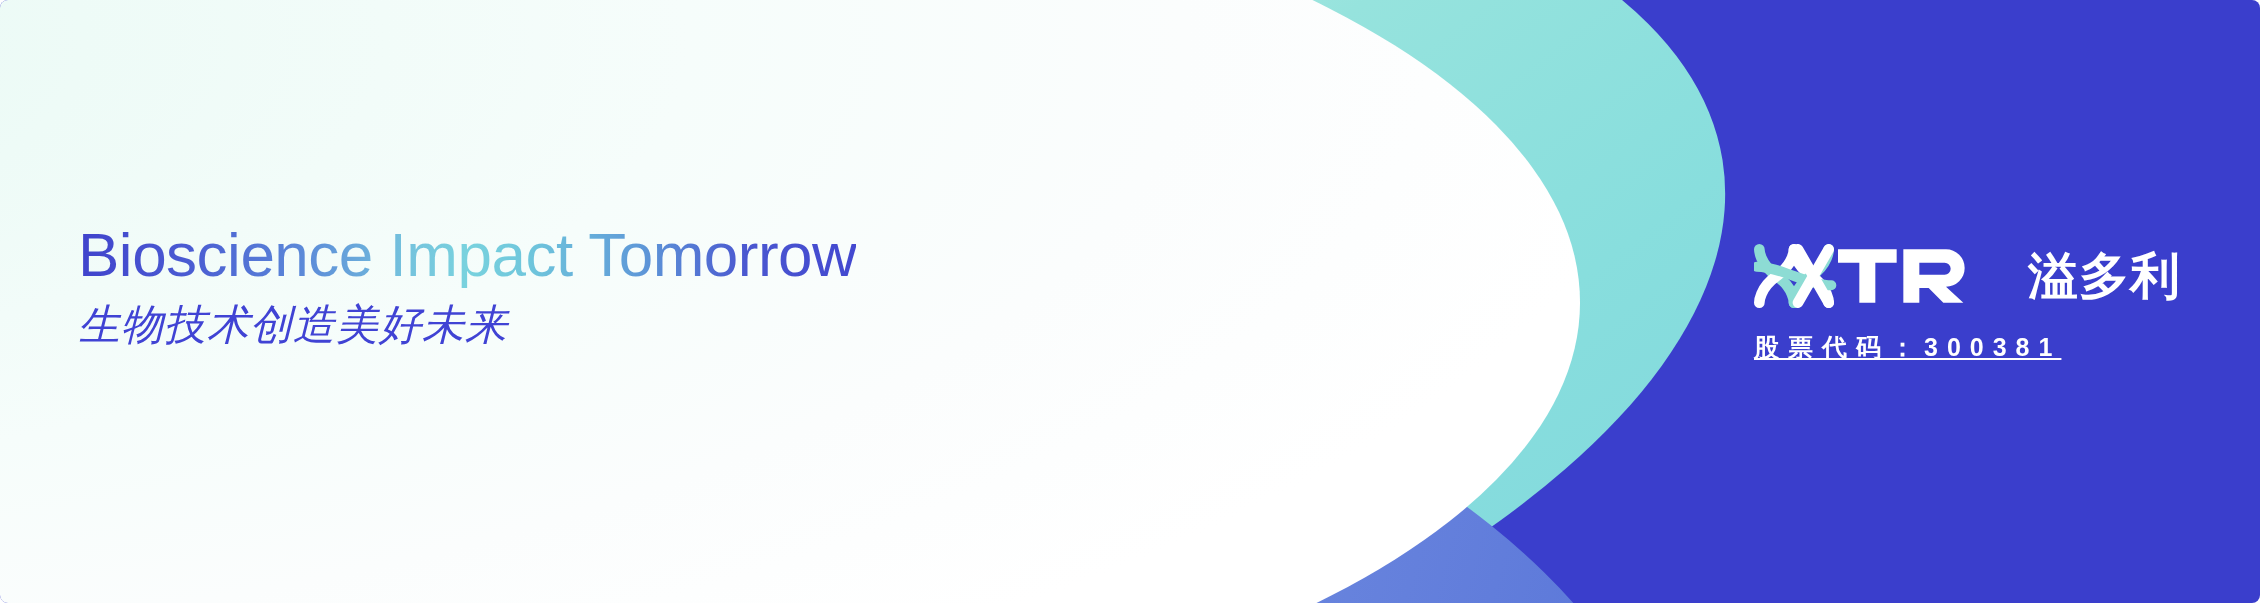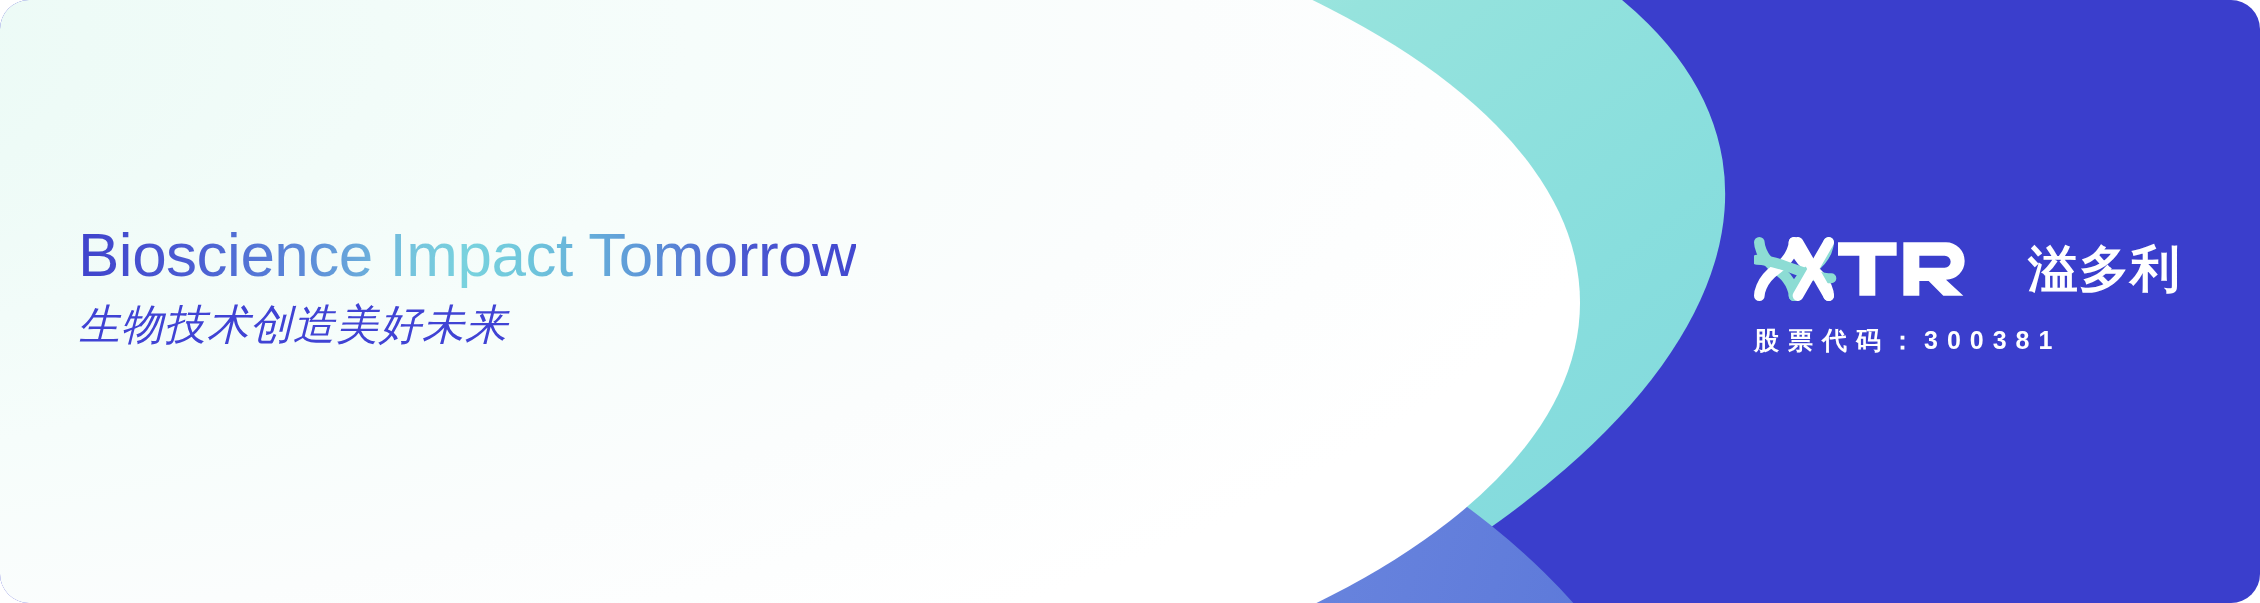--- a/index.html
+++ b/index.html
@@ -9,21 +9,21 @@
   }
   body {
     font-family: "Liberation Sans", "DejaVu Sans", sans-serif;
   }
 
   #banner {
     position: relative;
     width: 2260px;
     height: 603px;
     overflow: hidden;
-    border-radius: 29px;
+    border-radius: 8px;
     background: #3a3ecc;
   }
 
   
   .layer {
     position: absolute;
     pointer-events: none;
   }
 
   
@@ -111,20 +111,21 @@
     left: 1754px;
     top: 234px;
     width: 400px;
   }
 
   #logo-row {
     display: flex;
     align-items: center;
     gap: 26px;
     height: 70px;
+    margin-top: 7px;
   }
 
   #logo-mark {
     display: block;
     height: 64px;
     width: auto;
     flex: 0 0 auto;
   }
 
   #logo-cn-name {
@@ -136,20 +137,21 @@
     white-space: nowrap;
   }
 
   #stock-code {
     margin-top: 20px;
     font-size: 25px;
     font-weight: 700;
     letter-spacing: 9px;
     color: #ffffff;
     white-space: nowrap;
+    text-decoration: underline;
   }
 </style>
 </head>
 <body>
 
 <div id="banner">
 
   <div class="layer" id="mint-crescent"></div>
   <div class="layer" id="blue-crescent"></div>
   <div class="layer" id="light-panel"></div>

